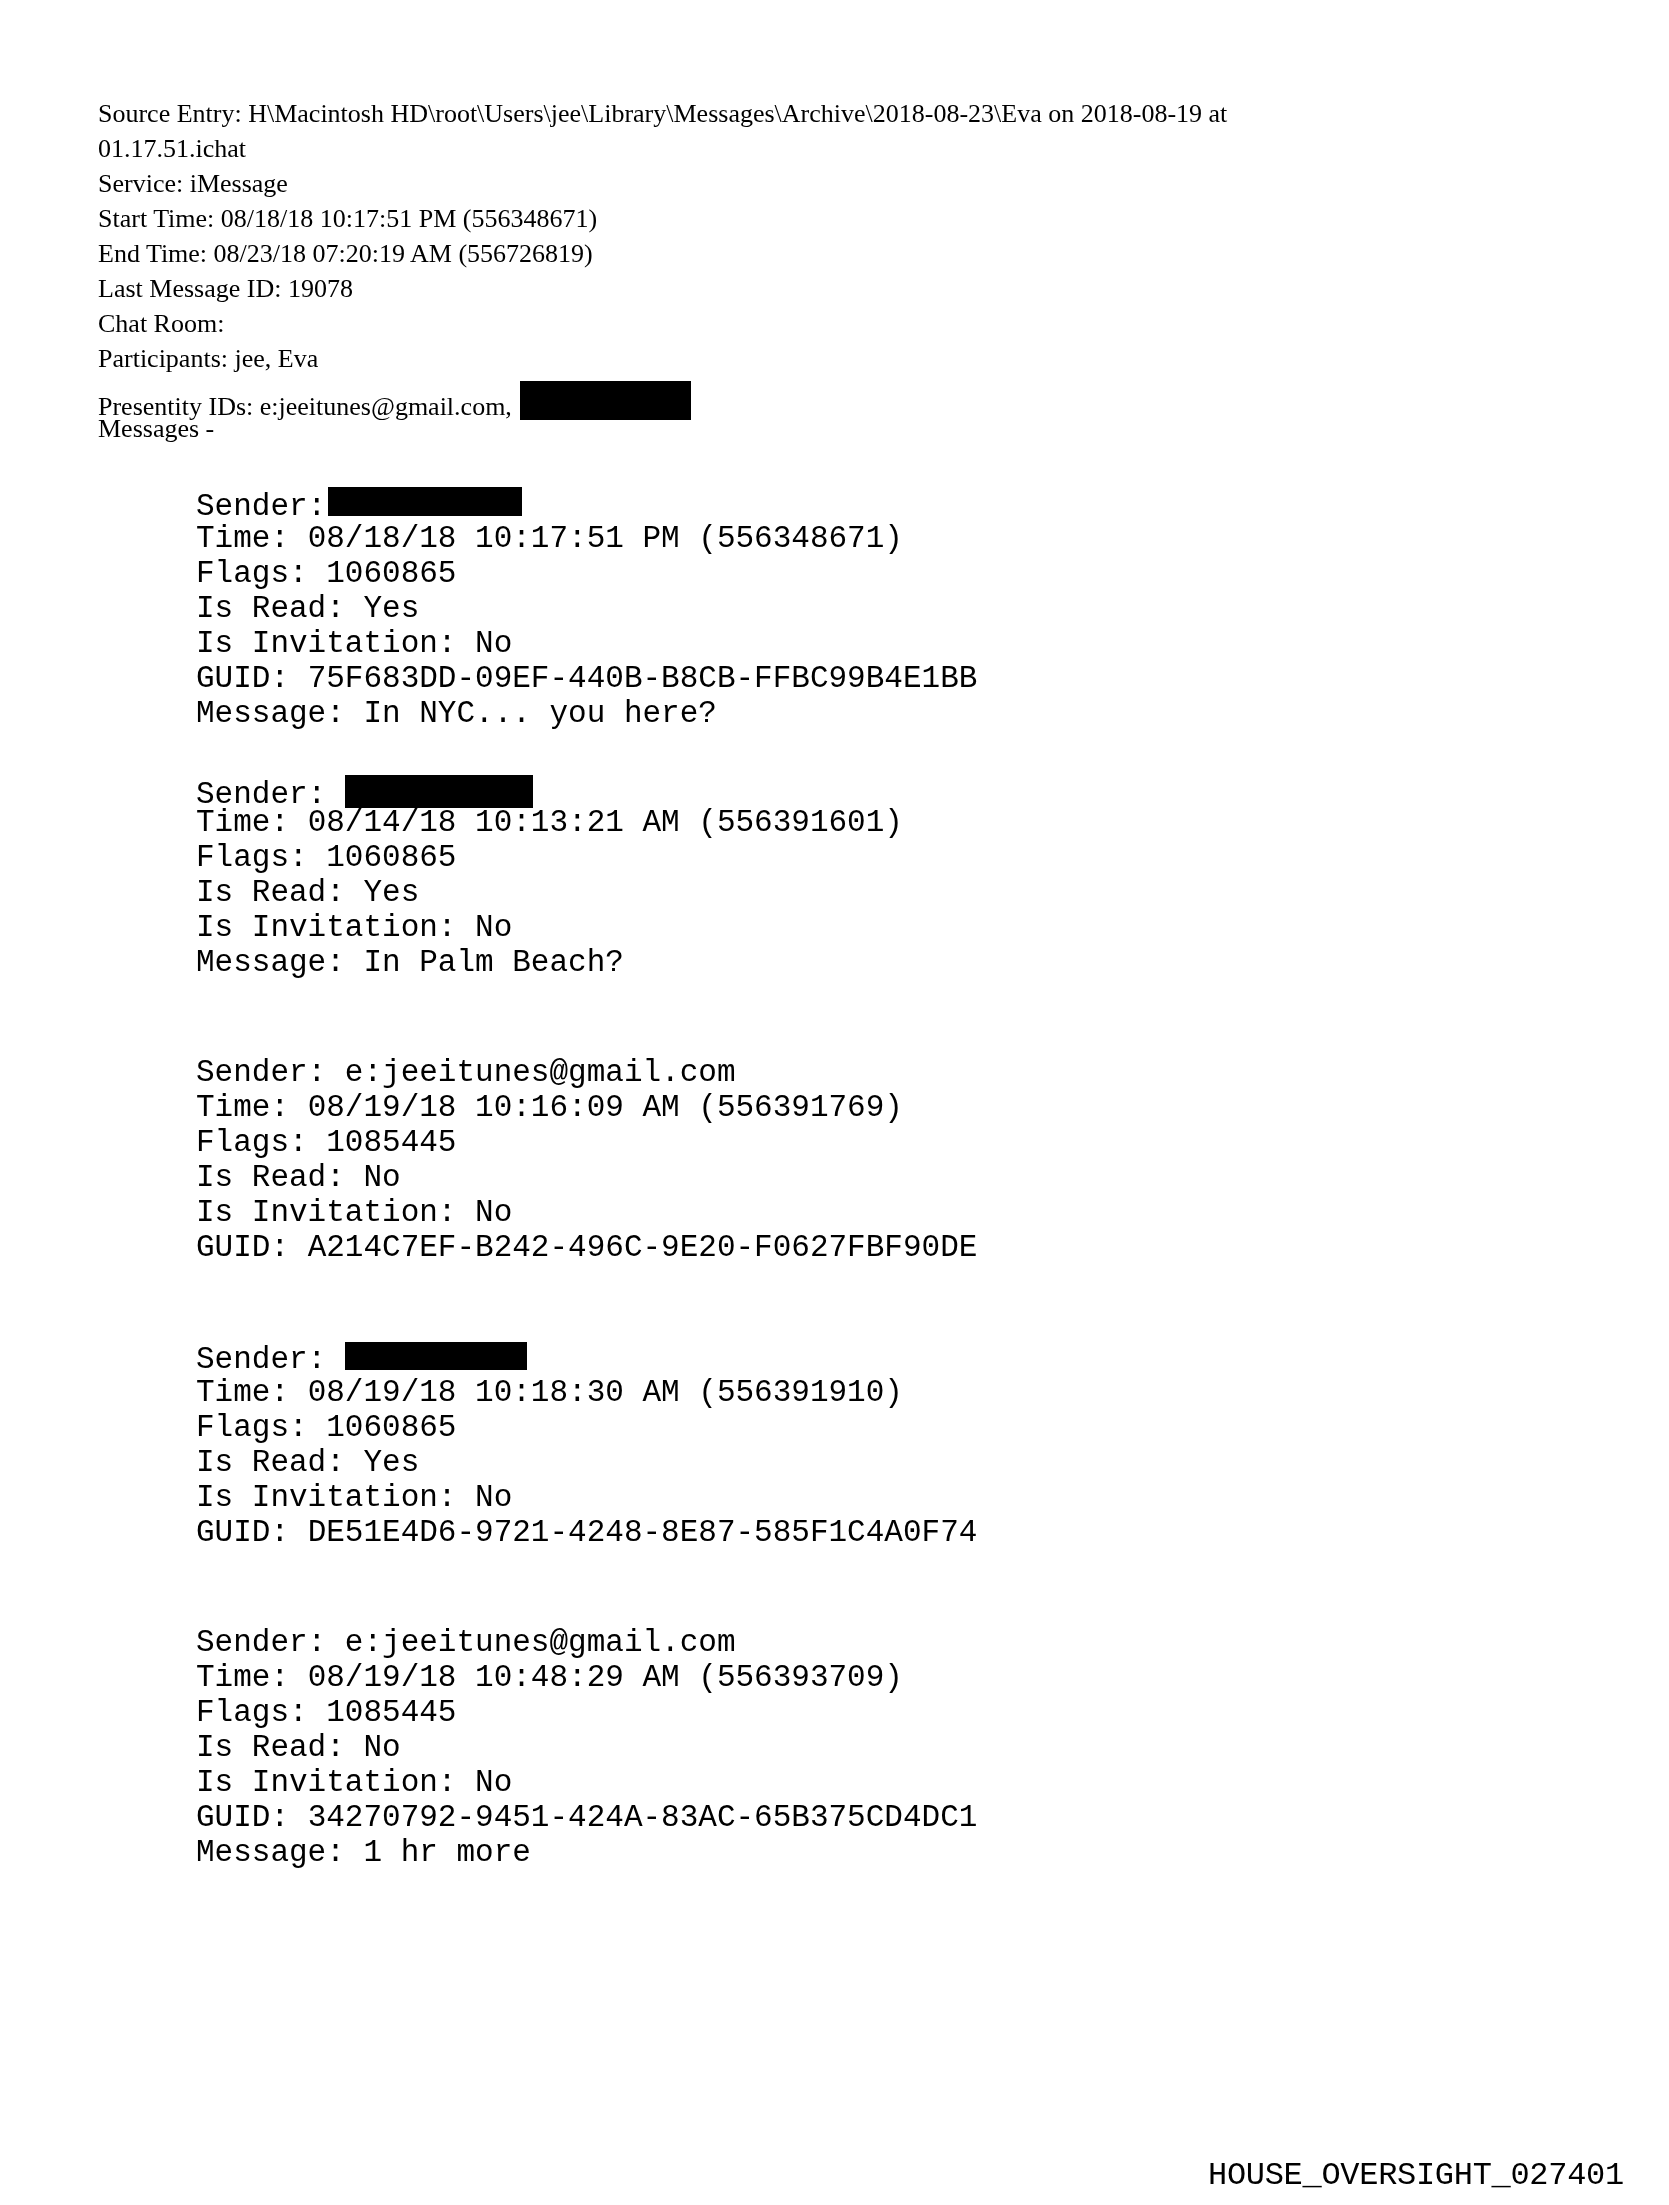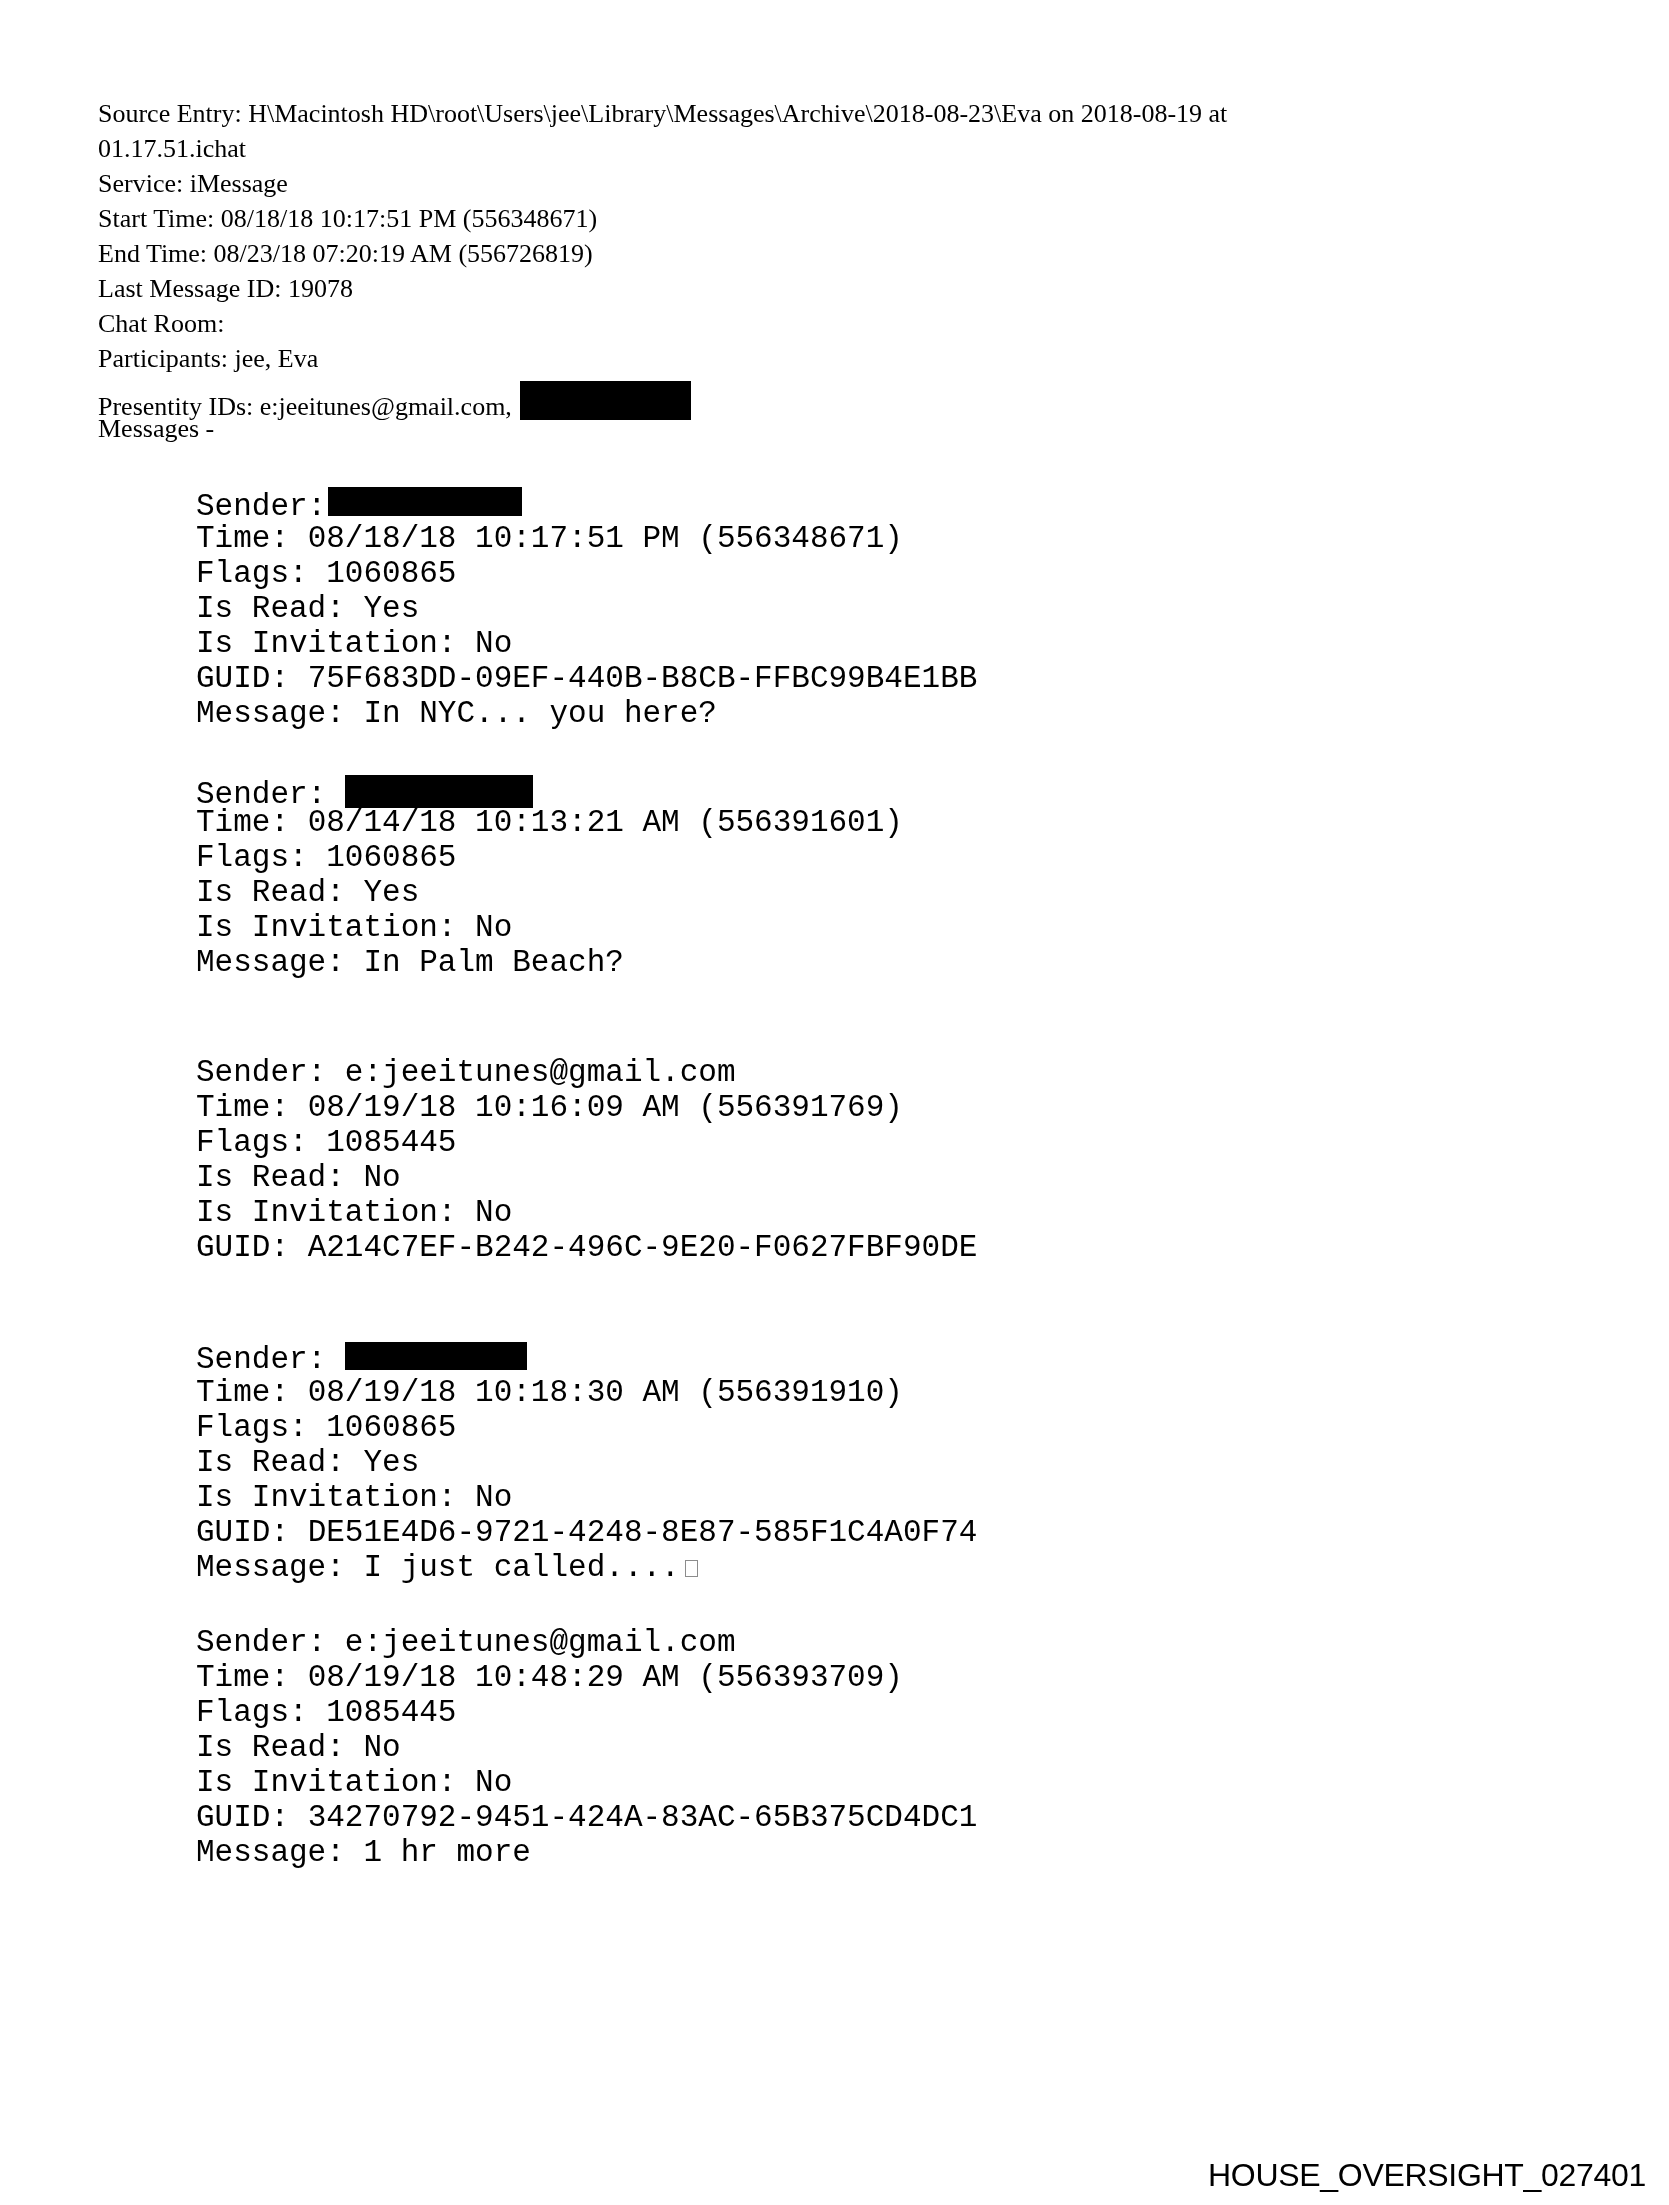--- a/index.html
+++ b/index.html
@@ -21,21 +21,21 @@
     display: inline-block; background: #000000; vertical-align: baseline;
     position: relative;
   }
   .missing-glyph {
     display: inline-block; width: 13px; height: 17px;
     border: 1px solid #8c8c8c; box-sizing: border-box;
     margin-left: 5.2px; vertical-align: -1.3px; background: #ffffff;
   }
   .footer-stamp {
     position: absolute; left: 1208px; top: 2157px;
-    font-family: Liberation Sans, sans-serif;
+    font-family: Liberation Mono, monospace;
     font-size: 32px; line-height: 37px; white-space: nowrap;
     letter-spacing: -0.3px;
   }
 </style>
 </head>
 <body>
 
 <div class="page-header">
   <span class="line"><span>Source Entry:</span> <span>H\Macintosh HD\root\Users\jee\Library\Messages\Archive\2018-08-23\Eva on 2018-08-19 at</span></span>
   <span class="line">01.17.51.ichat</span>
@@ -77,21 +77,20 @@
   <span class="line"><span>GUID:</span> <span>A214C7EF-B242-496C-9E20-F0627FBF90DE</span></span>
 </div>
 
 <div class="msg" style="top:1340px;">
   <span class="line"><span>Sender:</span> <span class="redact" style="width:182px;height:28px;top:2px;"></span></span>
   <span class="line"><span>Time:</span> <span>08/19/18 10:18:30 AM (556391910)</span></span>
   <span class="line"><span>Flags:</span> <span>1060865</span></span>
   <span class="line"><span>Is Read:</span> <span>Yes</span></span>
   <span class="line"><span>Is Invitation:</span> <span>No</span></span>
   <span class="line"><span>GUID:</span> <span>DE51E4D6-9721-4248-8E87-585F1C4A0F74</span></span>
-  <span class="line"><span>Message:</span> <span>I just called....</span><span class="missing-glyph"></span></span>
 </div>
 
 <div class="msg" style="top:1625px;">
   <span class="line"><span>Sender:</span> <span>e:jeeitunes@gmail.com</span></span>
   <span class="line"><span>Time:</span> <span>08/19/18 10:48:29 AM (556393709)</span></span>
   <span class="line"><span>Flags:</span> <span>1085445</span></span>
   <span class="line"><span>Is Read:</span> <span>No</span></span>
   <span class="line"><span>Is Invitation:</span> <span>No</span></span>
   <span class="line"><span>GUID:</span> <span>34270792-9451-424A-83AC-65B375CD4DC1</span></span>
   <span class="line"><span>Message:</span> <span>1 hr more</span></span>

